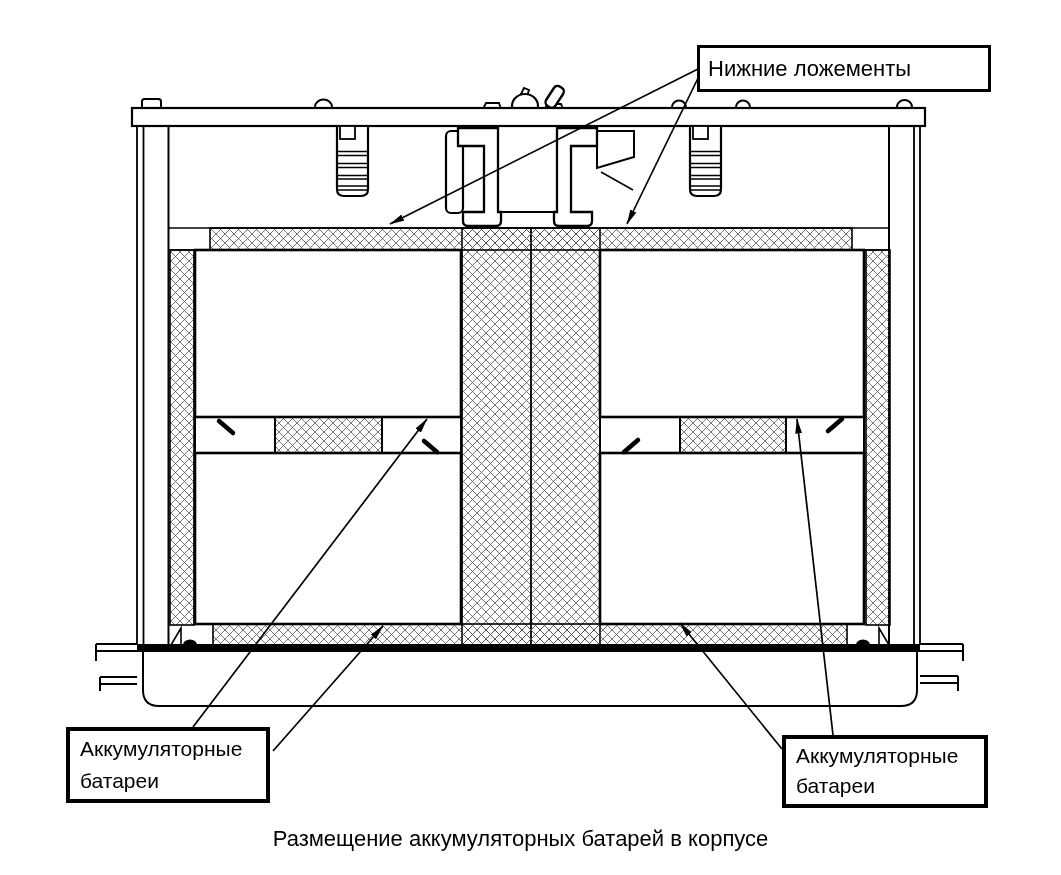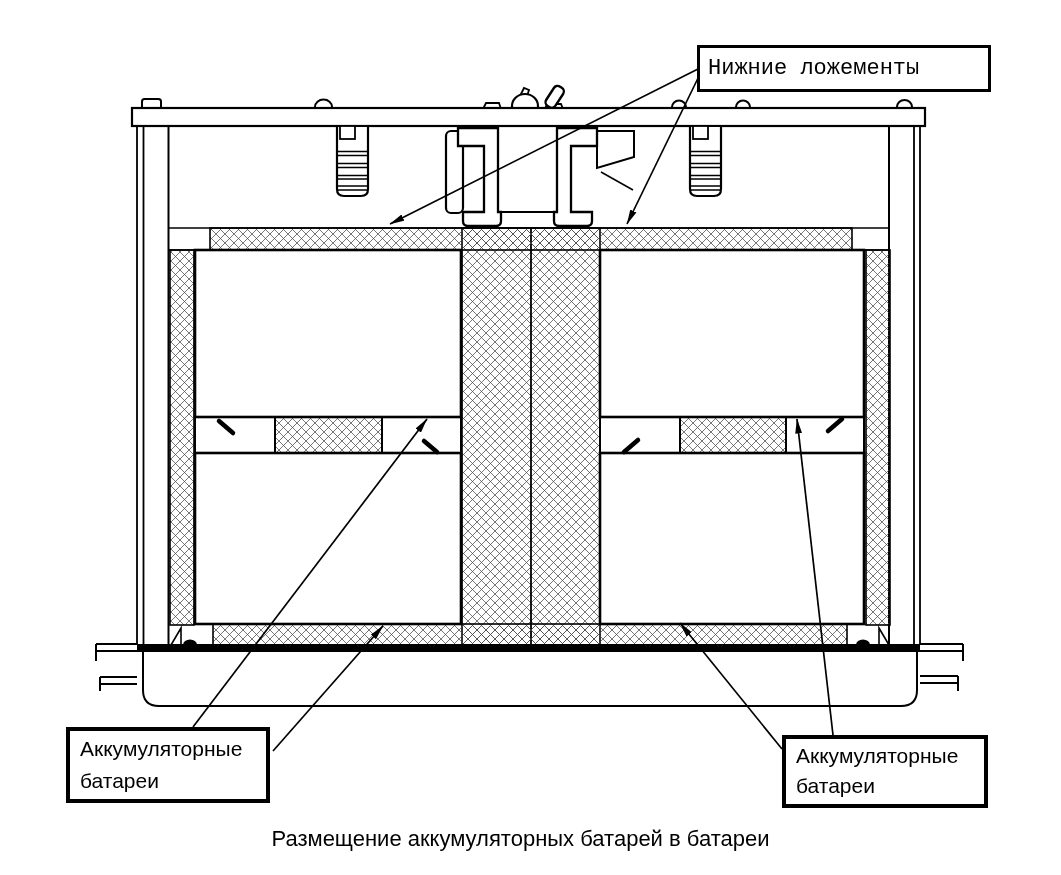--- a/index.html
+++ b/index.html
@@ -22,21 +22,20 @@
     color:var(--line);
     box-sizing:border-box;
   }
   .callout.top{
     left:697px;top:45px;width:294px;height:47px;
     border-width:3px;
     font-size:22px;
     line-height:41px;
     padding-left:8px;
     white-space:nowrap;
-    font-family:Liberation Mono, monospace;
   }
   .callout.bl{
     left:66px;top:727px;width:204px;height:76px;
     border-width:4px;
     font-size:21px;
     line-height:1.5;
     padding:2px 10px;
   }
   .callout.br{
     left:782px;top:735px;width:206px;height:73px;
@@ -168,14 +167,14 @@
   <div class="callout bl">
     <div>Аккумуляторные</div>
     <div>батареи</div>
   </div>
 
   <div class="callout br">
     <div>Аккумуляторные</div>
     <div>батареи</div>
   </div>
 
-  <div class="caption">Размещение аккумуляторных батарей в батареи</div>
+  <div class="caption">Размещение аккумуляторных батарей в корпусе</div>
 </div>
 
 </body></html>

